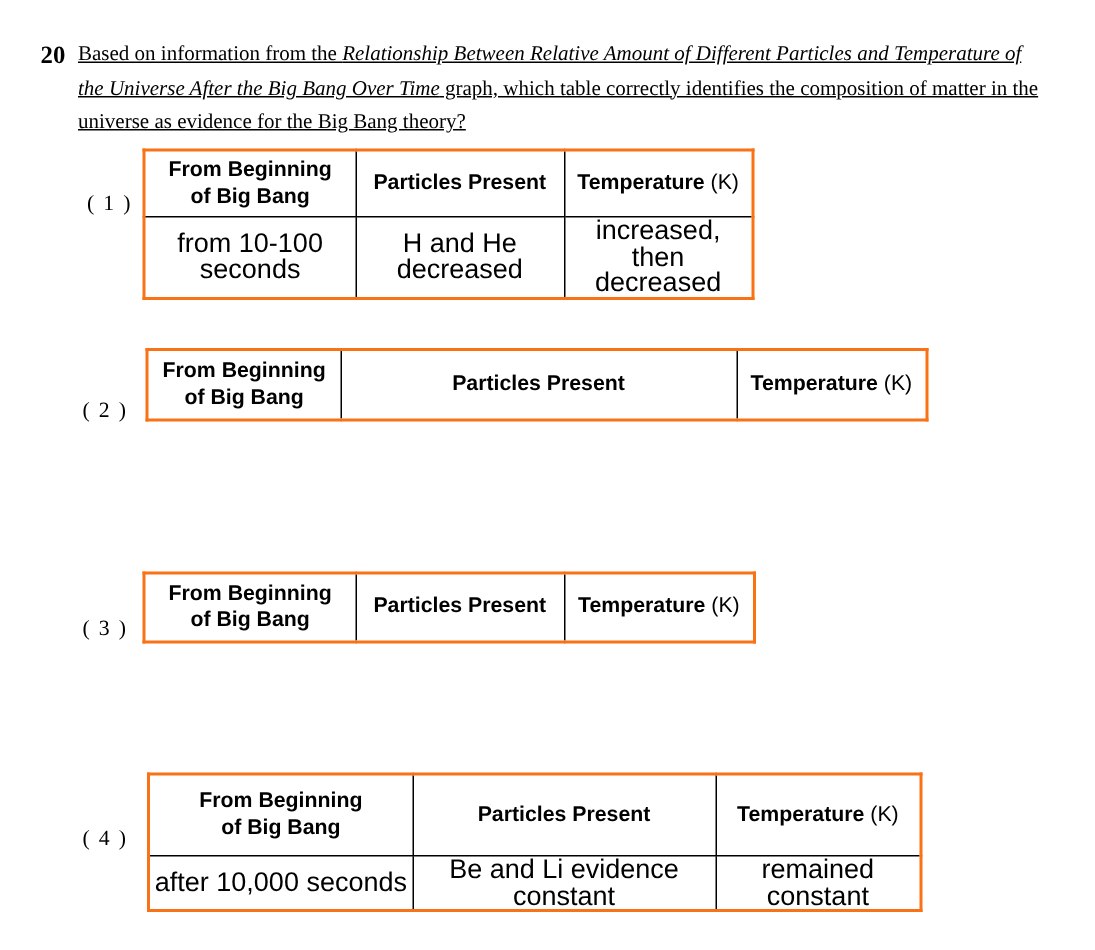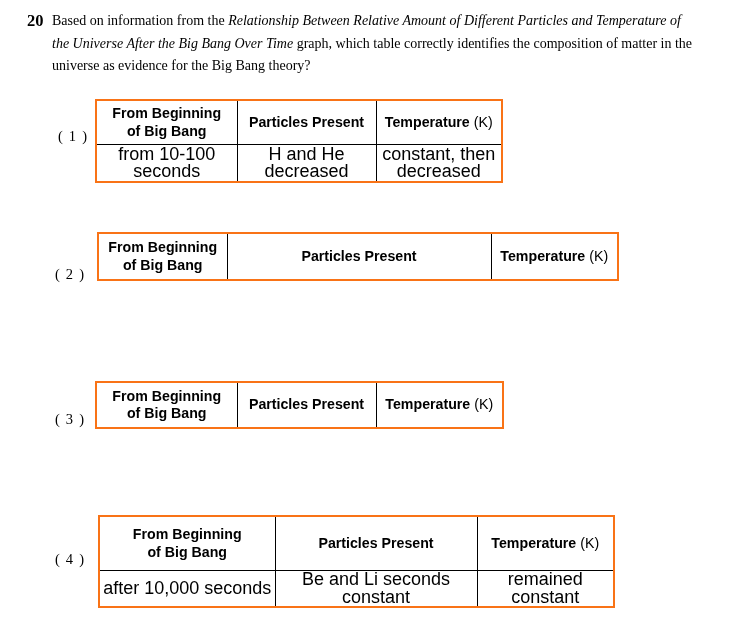--- a/index.html
+++ b/index.html
@@ -13,22 +13,23 @@
     position: relative;
     overflow: hidden;
     font-family: "Liberation Serif", serif;
     color: #000000;
   }
 
   
   #question-stem {
     position: absolute;
     left: 27px;
-    top: 10px;
+    top: 26px;
     width: 670px;
+    text-decoration: underline;
   }
   .q-number {
     position: absolute;
     left: 0;
     top: 0;
     font-family: "Liberation Serif", serif;
     font-weight: bold;
     font-size: 16.5px;
     line-height: 22px;
   }
@@ -122,21 +123,21 @@
     <tbody>
       <tr class="header-row">
         <td><span>From Beginning</span><br><span>of Big Bang</span></td>
         <td>Particles Present</td>
         <td><span>Temperature</span>
           <span class="unit-reg">(K)</span></td>
       </tr>
       <tr class="body-row">
         <td><span>from 10-100</span><br><span>seconds</span></td>
         <td><span>H and He</span><br><span>decreased</span></td>
-        <td><span>constant, then</span><br><span>decreased</span></td>
+        <td><span>increased, then</span><br><span>decreased</span></td>
       </tr>
     </tbody>
   </table>
 </div>
 
 <div class="option-block">
   <span class="option-label" style="left:55px; top:266px;">( 2 )</span>
   <table class="opt-table" id="table-2">
     <colgroup>
         <col style="width:129px">
@@ -183,18 +184,18 @@
       </colgroup>
     <tbody>
       <tr class="header-row">
         <td><span>From Beginning</span><br><span>of Big Bang</span></td>
         <td>Particles Present</td>
         <td><span>Temperature</span>
           <span class="unit-reg">(K)</span></td>
       </tr>
       <tr class="body-row">
         <td><span>after 10,000 seconds</span></td>
-        <td><span>Be and Li seconds constant</span></td>
+        <td><span>Be and Li evidence constant</span></td>
         <td><span>remained constant</span></td>
       </tr>
     </tbody>
   </table>
 </div>
 
 </body></html>

